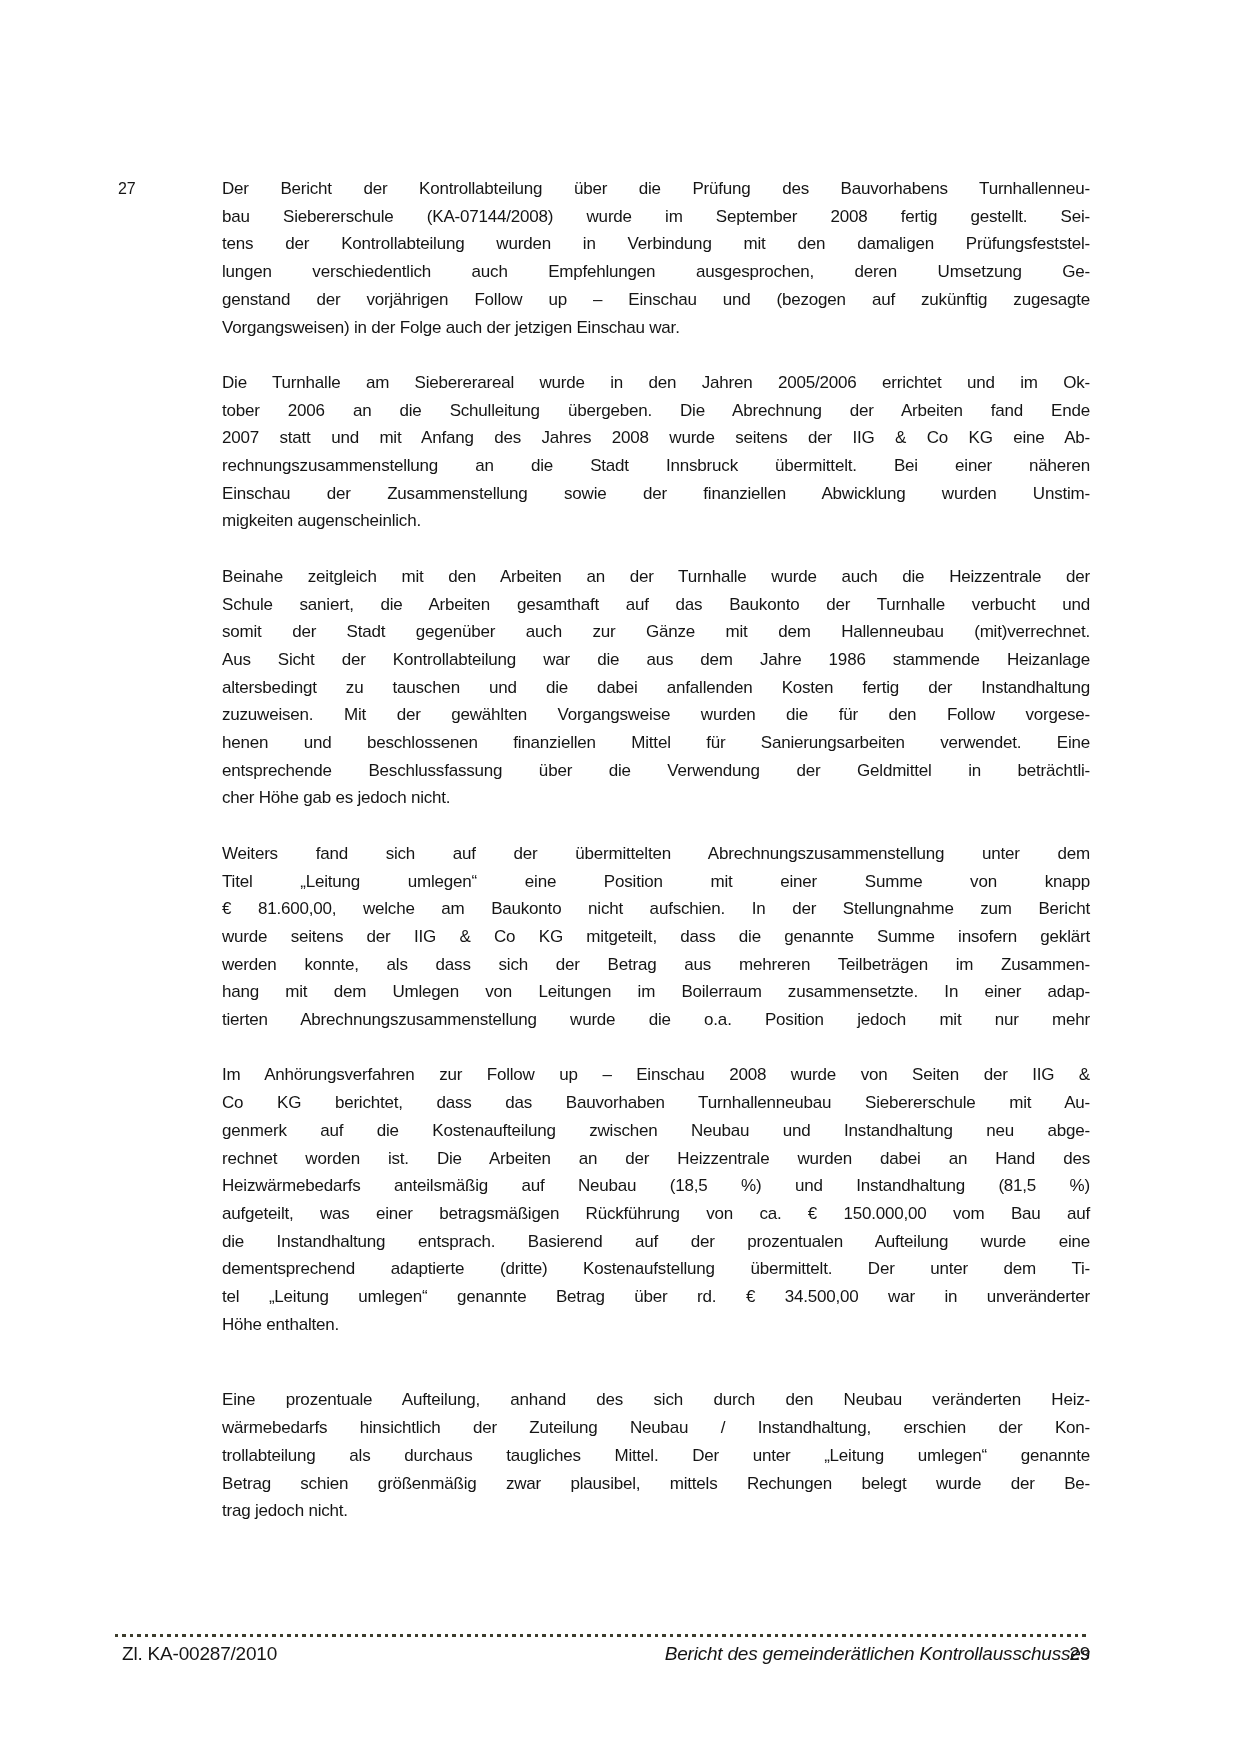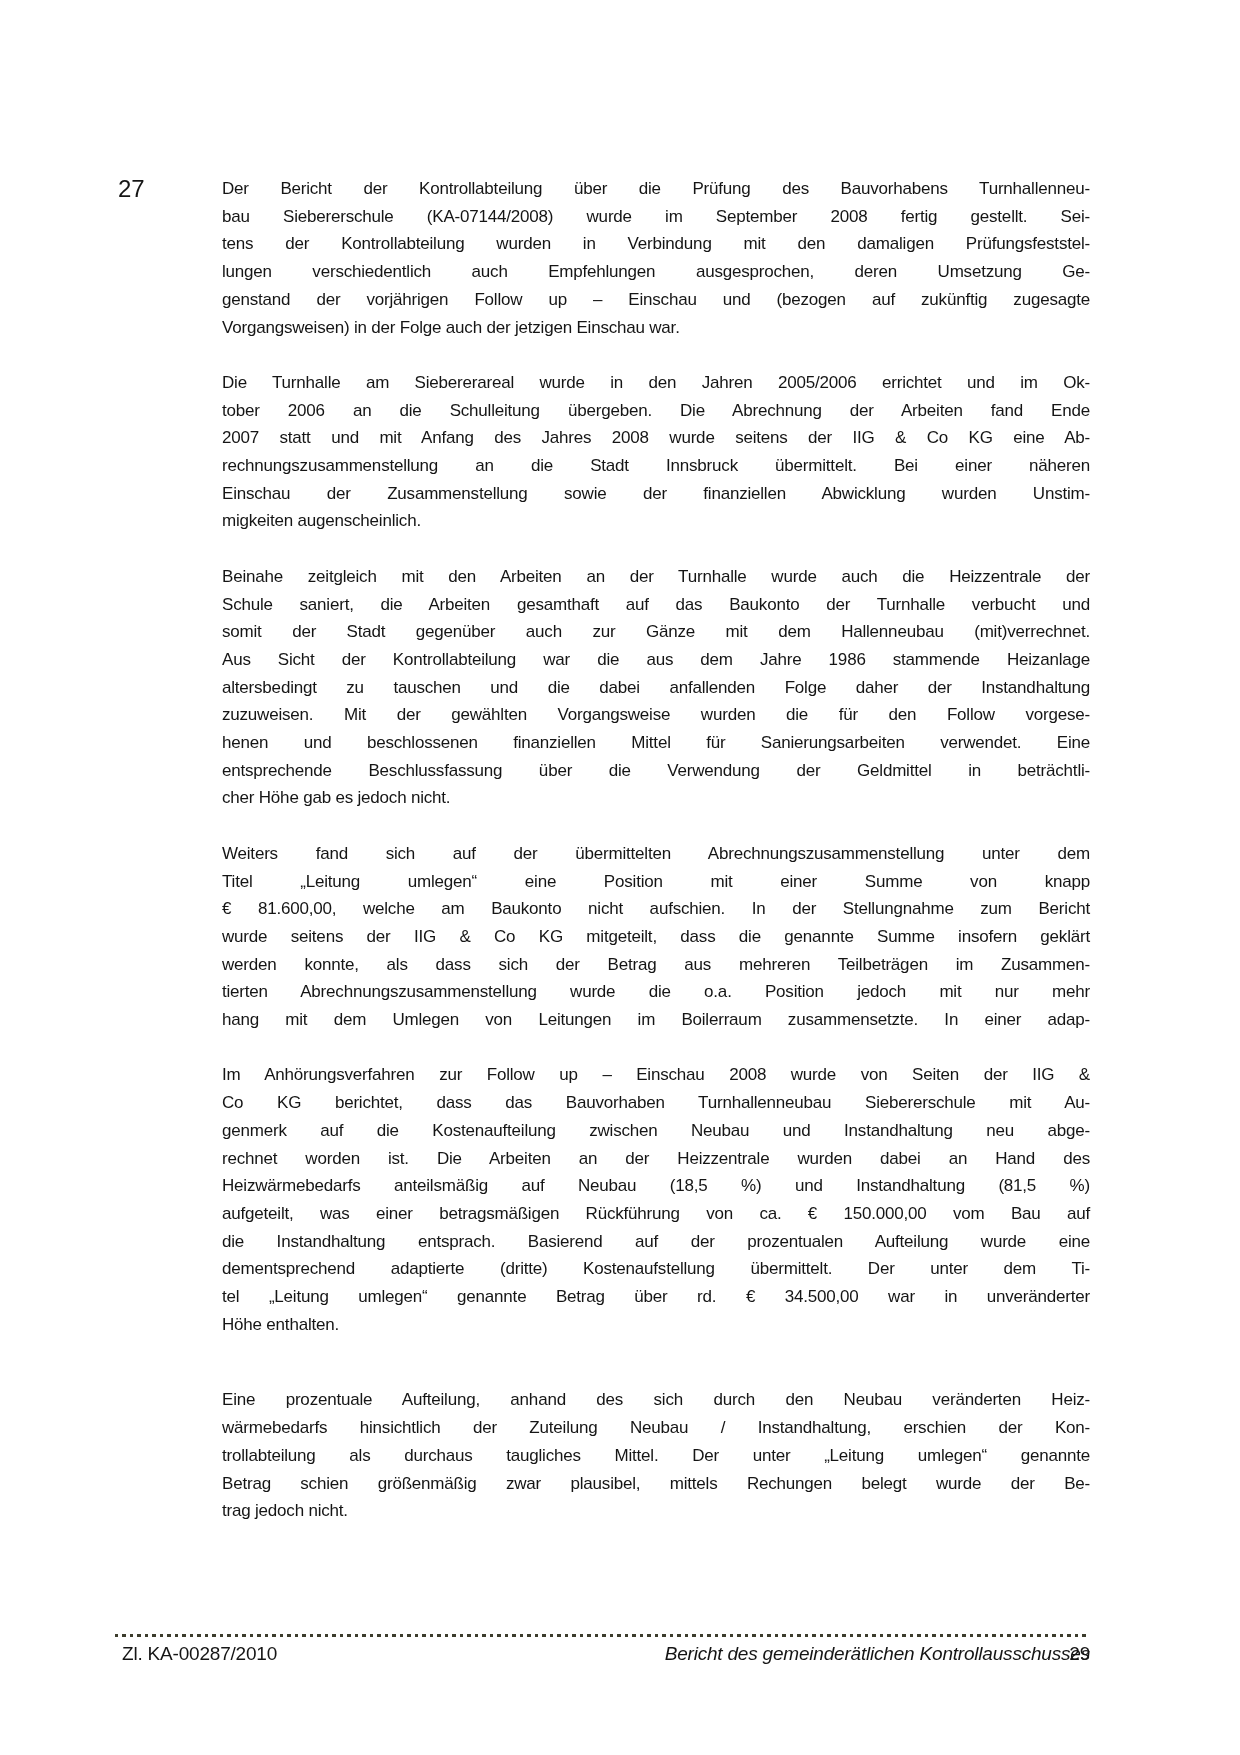--- a/index.html
+++ b/index.html
@@ -10,21 +10,21 @@
     background: var(--page-bg, #ffffff);
     font-family: "Liberation Sans", "DejaVu Sans", sans-serif;
     color: var(--text, #151515);
     letter-spacing: -0.2px;
     overflow: hidden;
   }
   .item-number {
     position: absolute;
     left: 118px;
     top: 175px;
-    font-size: 24px;
+    font-size: 16px;
     line-height: 27.7px;
   }
   .doc-body {
     position: absolute;
     left: 222px;
     top: 175px;
     width: 868px;
     font-size: 17px;
   }
   .paragraph { margin: 0 0 27.7px 0; }
@@ -84,34 +84,34 @@
         <div class="line">2007 statt und mit Anfang des Jahres 2008 wurde seitens der IIG &amp; Co KG eine Ab-</div>
         <div class="line">rechnungszusammenstellung an die Stadt Innsbruck übermittelt. Bei einer näheren</div>
         <div class="line">Einschau der Zusammenstellung sowie der finanziellen Abwicklung wurden Unstim-</div>
         <div class="line last">migkeiten augenscheinlich.</div>
       </div>
       <div class="paragraph">
         <div class="line">Beinahe zeitgleich mit den Arbeiten an der Turnhalle wurde auch die Heizzentrale der</div>
         <div class="line">Schule saniert, die Arbeiten gesamthaft auf das Baukonto der Turnhalle verbucht und</div>
         <div class="line">somit der Stadt gegenüber auch zur Gänze mit dem Hallenneubau (mit)verrechnet.</div>
         <div class="line">Aus Sicht der Kontrollabteilung war die aus dem Jahre 1986 stammende Heizanlage</div>
-        <div class="line">altersbedingt zu tauschen und die dabei anfallenden Folge daher der Instandhaltung</div>
+        <div class="line">altersbedingt zu tauschen und die dabei anfallenden Kosten fertig der Instandhaltung</div>
         <div class="line">zuzuweisen. Mit der gewählten Vorgangsweise wurden die für den Follow vorgese-</div>
         <div class="line">henen und beschlossenen finanziellen Mittel für Sanierungsarbeiten verwendet. Eine</div>
         <div class="line">entsprechende Beschlussfassung über die Verwendung der Geldmittel in beträchtli-</div>
         <div class="line last">cher Höhe gab es jedoch nicht.</div>
       </div>
       <div class="paragraph">
         <div class="line">Weiters fand sich auf der übermittelten Abrechnungszusammenstellung unter dem</div>
         <div class="line">Titel „Leitung umlegen“ eine Position mit einer Summe von knapp</div>
         <div class="line">€ 81.600,00, welche am Baukonto nicht aufschien. In der Stellungnahme zum Bericht</div>
         <div class="line">wurde seitens der IIG &amp; Co KG mitgeteilt, dass die genannte Summe insofern geklärt</div>
         <div class="line">werden konnte, als dass sich der Betrag aus mehreren Teilbeträgen im Zusammen-</div>
+        <div class="line">hang mit dem Umlegen von Leitungen im Boilerraum zusammensetzte. In einer adap-</div>
         <div class="line">tierten Abrechnungszusammenstellung wurde die o.a. Position jedoch mit nur mehr</div>
-        <div class="line">hang mit dem Umlegen von Leitungen im Boilerraum zusammensetzte. In einer adap-</div>
       </div>
       <div class="paragraph">
         <div class="line">Im Anhörungsverfahren zur Follow up – Einschau 2008 wurde von Seiten der IIG &amp;</div>
         <div class="line">Co KG berichtet, dass das Bauvorhaben Turnhallenneubau Siebererschule mit Au-</div>
         <div class="line">genmerk auf die Kostenaufteilung zwischen Neubau und Instandhaltung neu abge-</div>
         <div class="line">rechnet worden ist. Die Arbeiten an der Heizzentrale wurden dabei an Hand des</div>
         <div class="line">Heizwärmebedarfs anteilsmäßig auf Neubau (18,5 %) und Instandhaltung (81,5 %)</div>
         <div class="line">aufgeteilt, was einer betragsmäßigen Rückführung von ca. € 150.000,00 vom Bau auf</div>
         <div class="line">die Instandhaltung entsprach. Basierend auf der prozentualen Aufteilung wurde eine</div>
         <div class="line">dementsprechend adaptierte (dritte) Kostenaufstellung übermittelt. Der unter dem Ti-</div>

